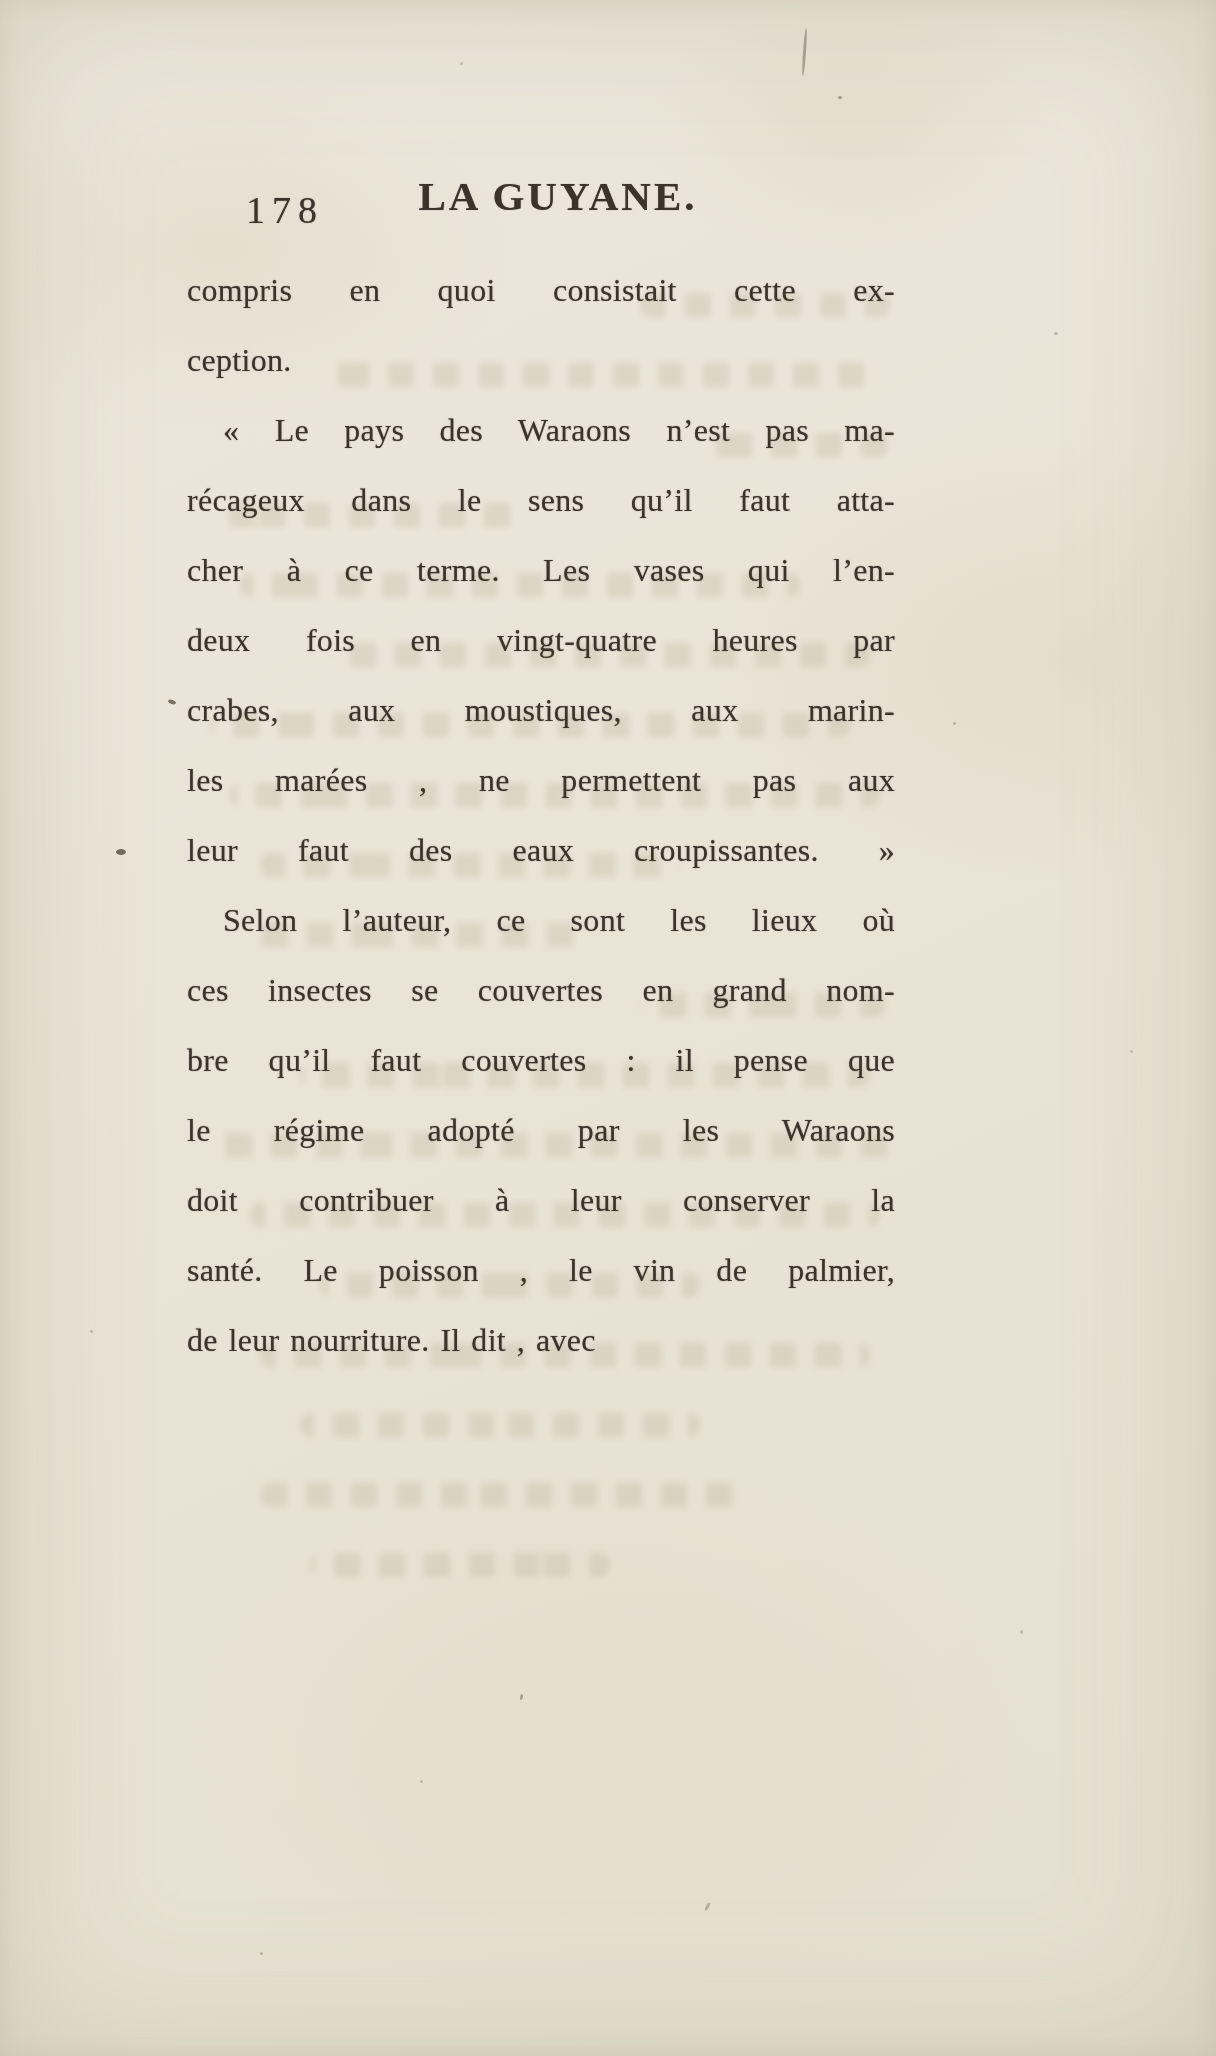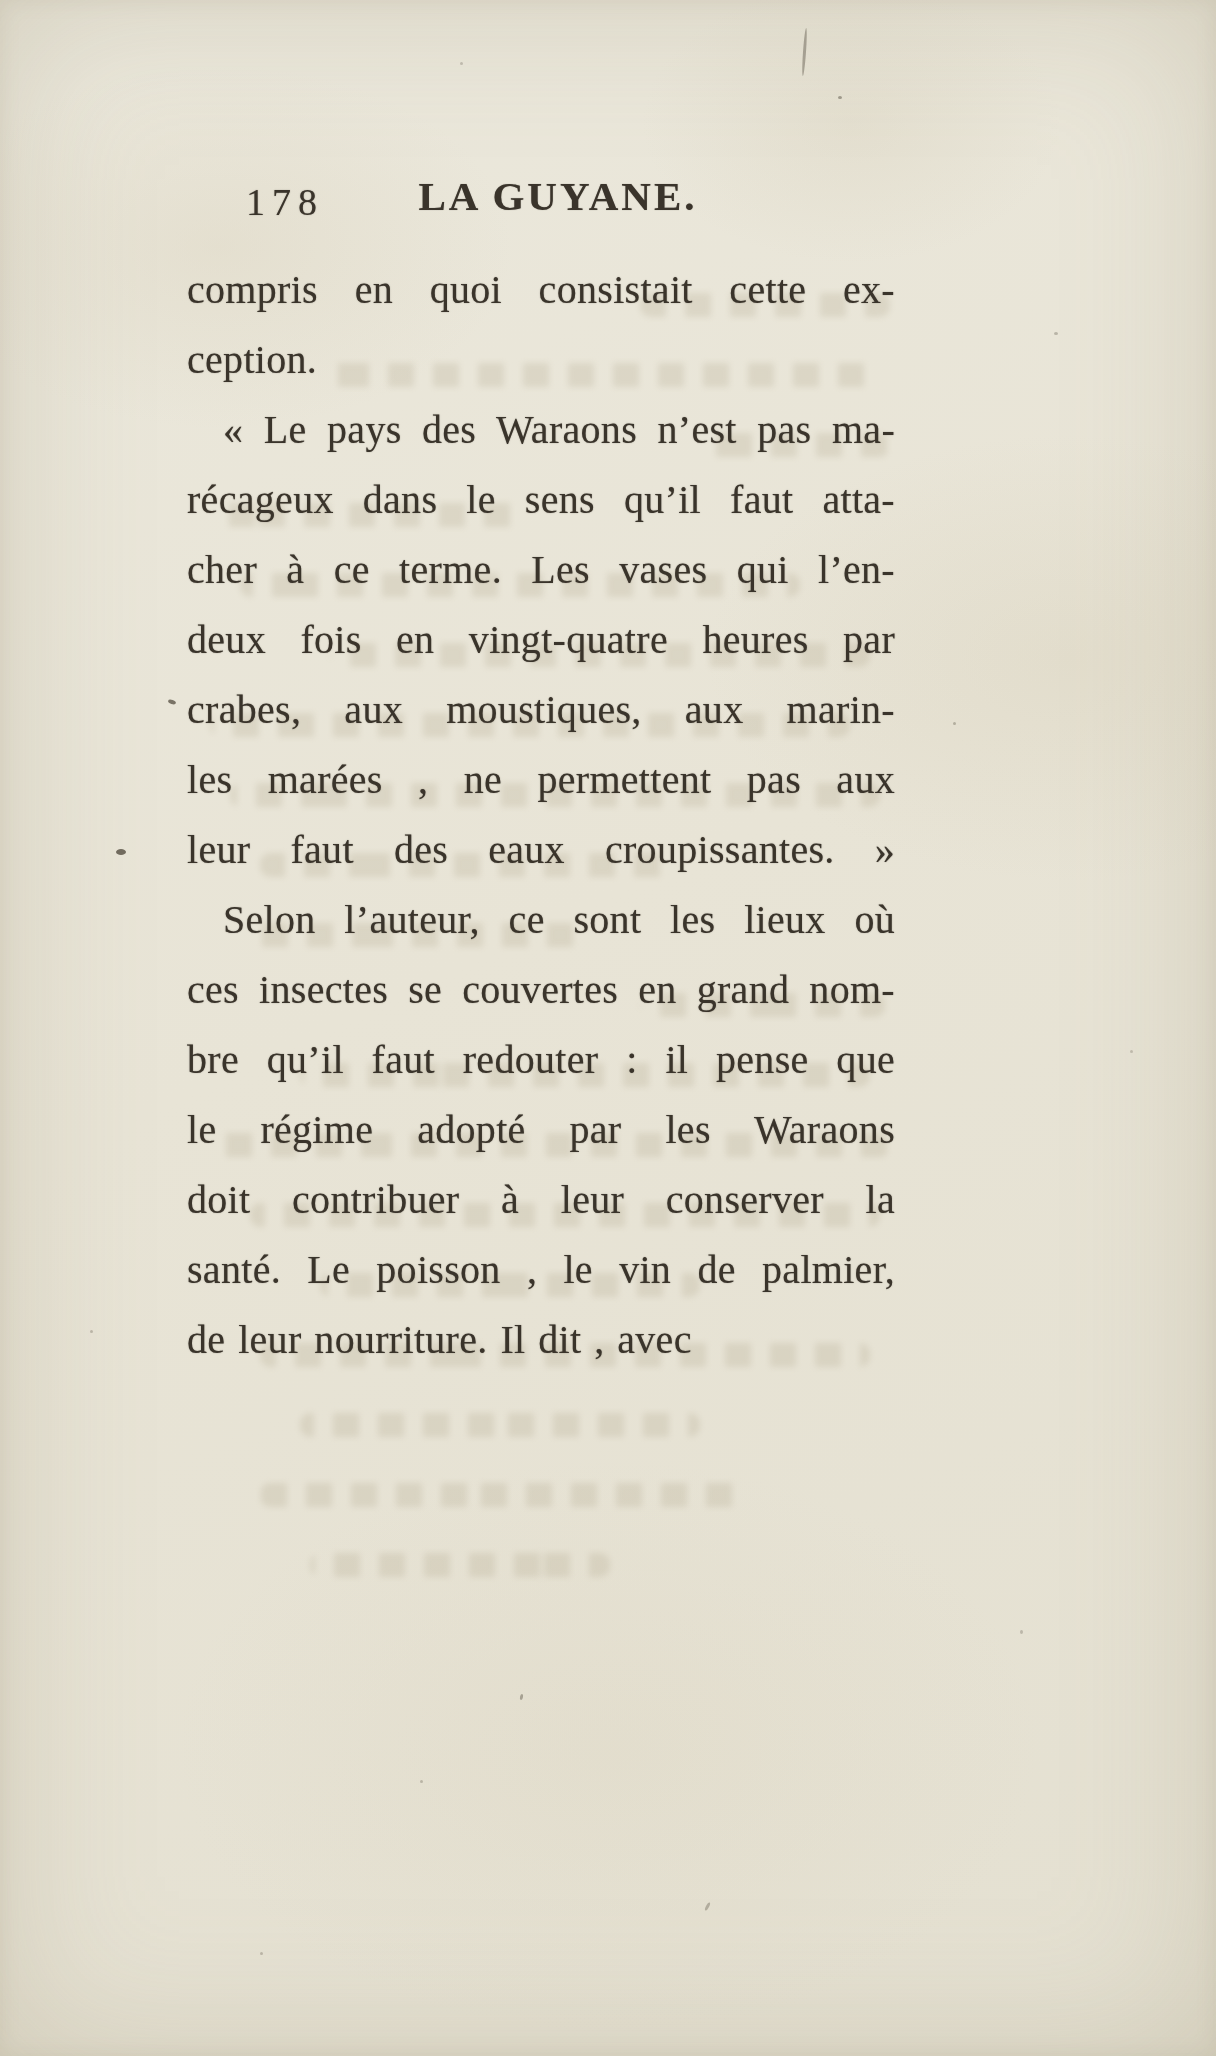--- a/index.html
+++ b/index.html
@@ -15,32 +15,32 @@
   
   .mottle{position:absolute;inset:0;pointer-events:none;
     background:
       radial-gradient(420px 260px at 18% 12%, rgba(210,200,175,.25), transparent 70%),
       radial-gradient(520px 320px at 88% 32%, rgba(205,195,168,.22), transparent 70%),
       radial-gradient(600px 400px at 50% 85%, rgba(214,205,182,.20), transparent 72%),
       radial-gradient(300px 200px at 70% 6%,  rgba(200,190,162,.18), transparent 70%);
   }
   .header{position:absolute;top:172px;left:0;width:100%;height:52px;}
   .pageno{
-    position:absolute;left:246px;top:8px;
+    position:absolute;left:246px;top:16px;
     font-size:38px;letter-spacing:7px;
     text-shadow:0 0 1.2px rgba(58,52,43,.5);
   }
   .running-title{
     position:absolute;left:558px;top:0;transform:translateX(-50%);
     font-size:41px;font-weight:700;letter-spacing:3px;white-space:nowrap;
     text-shadow:0 0 1px rgba(58,52,43,.5);
   }
   .textblock{position:absolute;left:187px;top:255px;width:708px;}
   .line{
-    height:70px;line-height:70px;font-size:40px;
+    height:70px;line-height:70px;font-size:32px;
     text-align:justify;text-align-last:justify;
     word-spacing:2.5px;letter-spacing:.3px;
     text-shadow:0 0 1.2px rgba(58,52,43,.55);
     white-space:normal;overflow:visible;
   }
   .para-end{text-align-last:left;}
   .para-start{text-indent:36px;}
   
   .smudge{
     position:absolute;height:24px;pointer-events:none;
@@ -90,21 +90,21 @@
     <div class="line para-end">ception.</div>
     <div class="line para-start">« Le pays des Waraons n’est pas ma-</div>
     <div class="line">récageux dans le sens qu’il faut atta-</div>
     <div class="line">cher à ce terme. Les vases qui l’en-</div>
     <div class="line">deux fois en vingt-quatre heures par</div>
     <div class="line">crabes, aux moustiques, aux marin-</div>
     <div class="line">les marées , ne permettent pas aux</div>
     <div class="line">leur faut des eaux croupissantes. »</div>
     <div class="line para-start">Selon l’auteur, ce sont les lieux où</div>
     <div class="line">ces insectes se couvertes en grand nom-</div>
-    <div class="line">bre qu’il faut redouter : il pense que</div>
+    <div class="line">bre qu’il faut couvertes : il pense que</div>
     <div class="line">le régime adopté par les Waraons</div>
     <div class="line">doit contribuer à leur conserver la</div>
     <div class="line">santé. Le poisson , le vin de palmier,</div>
     <div class="line para-end">de leur nourriture. Il dit , avec</div>
   </div>
 
   <div id="specks">
       <div class="speck" style="left: 803px; top: 28px; width: 3px; height: 48px; opacity: 0.4; transform: rotate(4deg);"></div>
       <div class="speck" style="left: 838px; top: 96px; width: 4px; height: 3px; opacity: 0.45; transform: rotate(0deg);"></div>
       <div class="speck" style="left: 168px; top: 700px; width: 8px; height: 4px; opacity: 0.7; transform: rotate(18deg);"></div>

